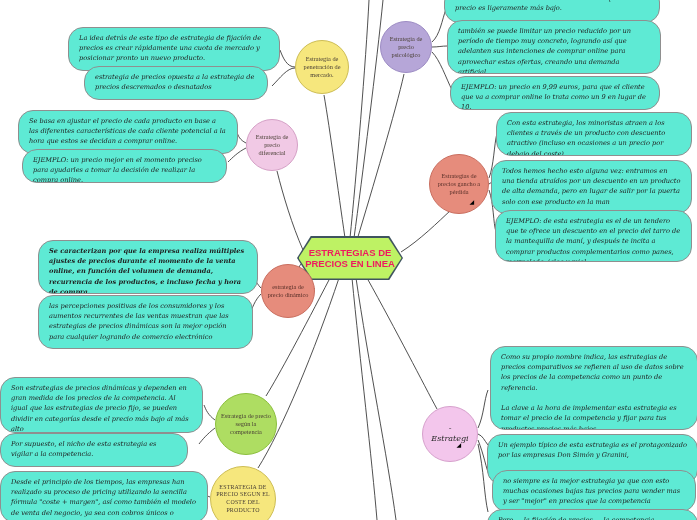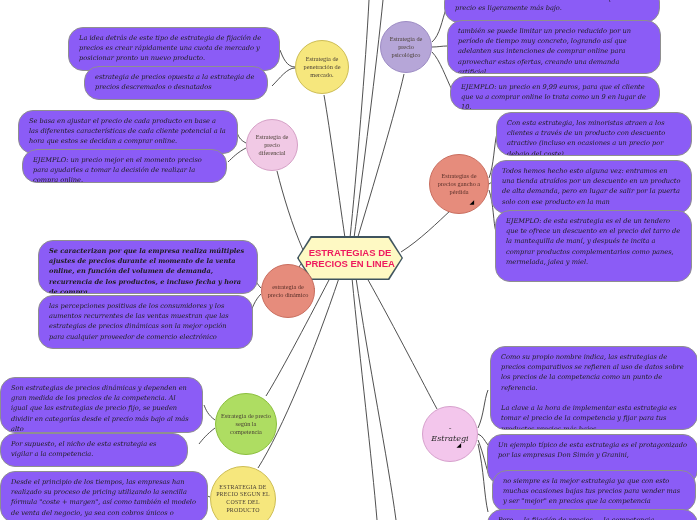--- a/index.html
+++ b/index.html
@@ -1,40 +1,40 @@
 <!DOCTYPE html>
 <html><head>
 <meta charset="utf-8">
 <style>
   html,body{margin:0;padding:0;background:#fff;}
   .canvas{position:relative;width:697px;height:520px;background:#ffffff;overflow:hidden;
           font-family:"Liberation Sans", sans-serif;}
   svg.wires{position:absolute;left:0;top:0;width:697px;height:520px;}
 
-  .bubble{position:absolute;box-sizing:border-box;background:#8b5cf6;border:1px solid #8f8f8f;
+  .bubble{position:absolute;box-sizing:border-box;background:#5eead4;border:1px solid #8f8f8f;
           border-radius:15px;padding:5px 10px;font-family:"DejaVu Serif", serif;font-style:italic;
           font-size:6.6px;line-height:1.55;color:#1e1e1e;white-space:pre-line;overflow:hidden;}
 
   .circle{position:absolute;box-sizing:border-box;border-radius:50%;display:flex;align-items:center;
           justify-content:center;text-align:center;font-family:"Liberation Serif", serif;
           font-size:6.3px;line-height:1.3;color:#4a4036;padding:4px;border:1px solid #999;}
   .c-yellow{background:#f6e77d;border-color:#cdbd55;}
   .c-purple{background:#b6a6d8;border-color:#9d8cc4;}
   .c-pink{background:#f1c9e5;border-color:#d5a0c6;}
   .c-salmon{background:#e68c7c;border-color:#c96e5f;color:#5a3029;}
   .c-green{background:#aedd62;border-color:#8cbf3f;}
   .c-pink2{background:#f3c6ec;border-color:#d6a0cc;}
   .caps{text-transform:none;font-size:5.9px;letter-spacing:.2px;}
   .hand{font-family:"DejaVu Serif", serif;font-style:italic;font-size:8px;color:#2a2a2a;}
   .tri{position:absolute;font-size:6px;color:#000;line-height:1;}
 
   .center-node{position:absolute;left:297px;top:236px;width:106px;height:44px;}
   .hex-outer{position:absolute;left:0;top:0;width:106px;height:44px;background:#3f545e;
              clip-path:polygon(0% 50%,13% 0%,87% 0%,100% 50%,87% 100%,13% 100%);}
-  .hex-inner{position:absolute;left:1.5px;top:1.5px;width:103px;height:41px;background:#fef9c3;
+  .hex-inner{position:absolute;left:1.5px;top:1.5px;width:103px;height:41px;background:#bef264;
              clip-path:polygon(0% 50%,13% 0%,87% 0%,100% 50%,87% 100%,13% 100%);
              display:flex;align-items:center;justify-content:center;}
   .center-title{font-family:"Liberation Sans", sans-serif;font-weight:bold;font-size:9.5px;
                 line-height:1.2;color:#ee1b5f;text-align:center;}
 </style>
 </head>
 <body>
 
 <div class="canvas">
 
@@ -121,24 +121,24 @@
 
   <div class="bubble" style="left:444px;top:-13px;width:216px;height:36px;">se crear con la idea de hacer creer al cliente que el precio es ligeramente más bajo.</div>
   <div class="bubble" style="left:447px;top:20px;width:214px;height:54px;">también se puede limitar un precio reducido por un período de tiempo muy concreto, logrando así que adelanten sus intenciones de comprar online para aprovechar estas ofertas, creando una demanda artificial.</div>
   <div class="bubble" style="left:450px;top:76px;width:210px;height:34px;">EJEMPLO: un precio en 9,99 euros, para que el cliente que va a comprar online lo trata como un 9 en lugar de 10.</div>
 
   <div class="bubble" style="left:18px;top:110px;width:220px;height:44px;">Se basa en ajustar el precio de cada producto en base a las diferentes características de cada cliente potencial a la hora que estos se decidan a comprar online.</div>
   <div class="bubble" style="left:22px;top:149px;width:205px;height:34px;">EJEMPLO: un precio mejor en el momento preciso para ayudarles a tomar la decisión de realizar la compra online.</div>
 
   <div class="bubble" style="left:496px;top:112px;width:196px;height:44px;">Con esta estrategia, los minoristas atraen a los clientes a través de un producto con descuento atractivo (incluso en ocasiones a un precio por debajo del coste).</div>
   <div class="bubble" style="left:491px;top:160px;width:201px;height:54px;">Todos hemos hecho esto alguna vez: entramos en una tienda atraídos por un descuento en un producto de alta demanda, pero en lugar de salir por la puerta solo con ese producto en la man</div>
-  <div class="bubble" style="left:495px;top:210px;width:197px;height:72px;">EJEMPLO: de esta estrategia es el de un tendero que te ofrece un descuento en el precio del tarro de la mantequilla de maní, y después te incita a comprar productos complementarios como panes, mermelada, jalea y miel.</div>
+  <div class="bubble" style="left:495px;top:210px;width:197px;height:52px;">EJEMPLO: de esta estrategia es el de un tendero que te ofrece un descuento en el precio del tarro de la mantequilla de maní, y después te incita a comprar productos complementarios como panes, mermelada, jalea y miel.</div>
 
   <div class="bubble" style="left:38px;top:240px;width:220px;height:54px;font-weight:bold;">Se caracterizan por que la empresa realiza múltiples ajustes de precios durante el momento de la venta online, en función del volumen de demanda, recurrencia de los productos, e incluso fecha y hora de compra.</div>
-  <div class="bubble" style="left:38px;top:295px;width:215px;height:54px;">las percepciones positivas de los consumidores y los aumentos recurrentes de las ventas muestran que las estrategias de precios dinámicas son la mejor opción para cualquier proveedor de comercio electrónico</div>
+  <div class="bubble" style="left:38px;top:295px;width:215px;height:54px;">las percepciones positivas de los consumidores y los aumentos recurrentes de las ventas muestran que las estrategias de precios dinámicas son la mejor opción para cualquier logrando de comercio electrónico</div>
 
   <div class="bubble" style="left:0px;top:377px;width:203px;height:56px;">Son estrategias de precios dinámicas y dependen en gran medida de los precios de la competencia. Al igual que las estrategias de precio fijo, se pueden dividir en categorías desde el precio más bajo al más alto</div>
   <div class="bubble" style="left:0px;top:433px;width:188px;height:34px;">Por supuesto, el nicho de esta estrategia es vigilar a la competencia.</div>
 
   <div class="bubble" style="left:0px;top:471px;width:208px;height:52px;">Desde el principio de los tiempos, las empresas han realizado su proceso de pricing utilizando la sencilla fórmula "coste + margen", así como también el modelo de venta del negocio, ya sea con cobros únicos o recurrentes.</div>
 
   <div class="bubble" style="left:490px;top:346px;width:208px;height:84px;">Como su propio nombre indica, las estrategias de precios comparativos se refieren al uso de datos sobre los precios de la competencia como un punto de referencia.
 
 La clave a la hora de implementar esta estrategia es tomar el precio de la competencia y fijar para tus productos precios más bajos.</div>
   <div class="bubble" style="left:487px;top:434px;width:211px;height:51px;">Un ejemplo típico de esta estrategia es el protagonizado por las empresas Don Simón y Granini,</div>

